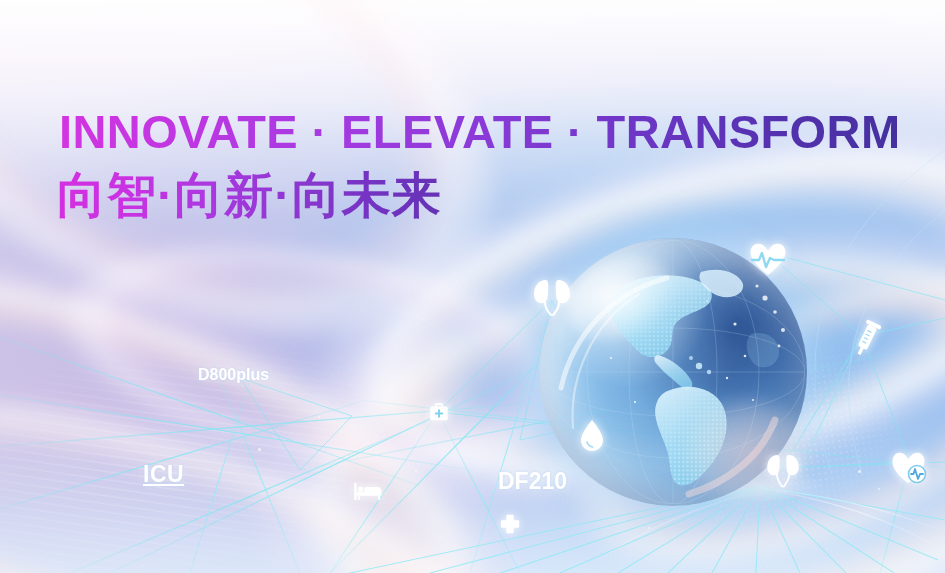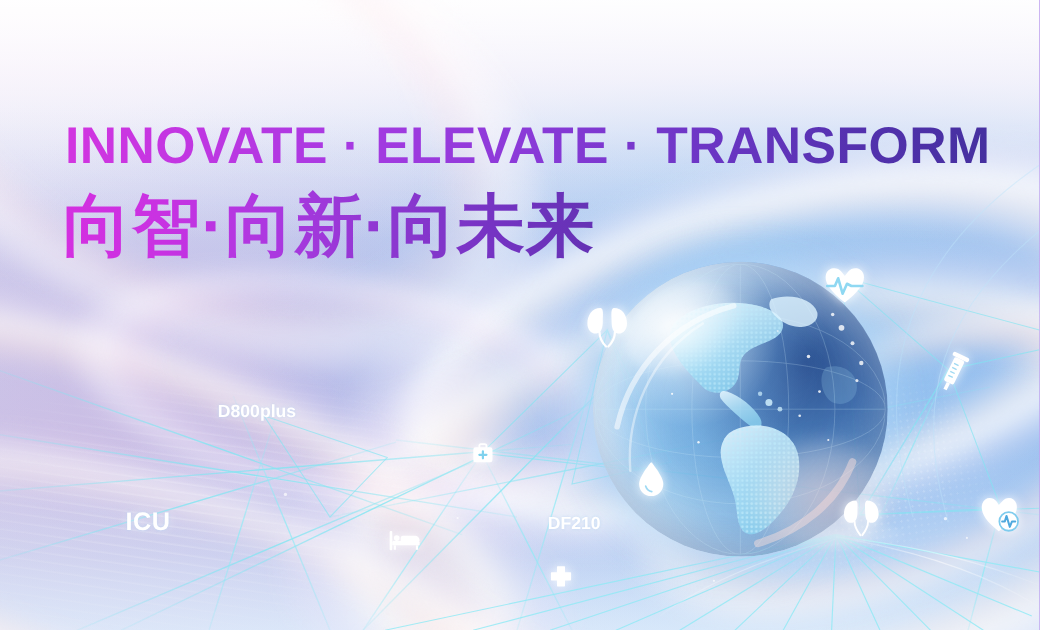--- a/index.html
+++ b/index.html
@@ -6,21 +6,21 @@
     margin: 0;
     padding: 0;
     background: #ffffff;
   }
   #banner {
     position: relative;
     width: 945px;
     height: 573px;
     overflow: hidden;
     font-family: "Liberation Sans", "DejaVu Sans", sans-serif;
-    background: #6d28d9;
+    background: #3b82f6;
   }
 
   
   .bg-layer { position: absolute; inset: 0; pointer-events: none; }
 
   
   .bg-base {
     background:
       linear-gradient(180deg,
         #faf4fa 0%,
@@ -159,32 +159,32 @@
   
   #headline-en {
     position: absolute; left: 59px; top: 104px;
     font-size: 47px; font-weight: bold; letter-spacing: 0.4px; white-space: nowrap;
     background: linear-gradient(90deg, #d235e0 0%, #c336e2 12%, #a83ae2 30%, #8a3ad8 50%, #6b36c4 70%, #5331ae 86%, #45309f 100%);
     -webkit-background-clip: text; background-clip: text;
     -webkit-text-fill-color: transparent; color: transparent;
   }
   #headline-cn {
     position: absolute; left: 57px; top: 163px;
-    font-size: 62px; font-weight: bold; letter-spacing: 1px; white-space: nowrap;
+    font-size: 49px; font-weight: bold; letter-spacing: 1px; white-space: nowrap;
     background: linear-gradient(90deg, #d42fe0 0%, #c932e2 18%, #ab38e0 40%, #8c37d0 62%, #7433c2 82%, #6432b4 100%);
     -webkit-background-clip: text; background-clip: text;
     -webkit-text-fill-color: transparent; color: transparent;
   }
   .prod-label {
     position: absolute; color: #ffffff; font-weight: bold; white-space: nowrap;
     text-shadow: 0 0 9px rgba(255,255,255,0.55), 0 0 3px rgba(160,200,240,0.65);
   }
   #label-d800 { left: 198px; top: 366px; font-size: 16px; }
-  #label-icu  { left: 114px; top: 461px; font-size: 23px; letter-spacing: 0.5px; }
-  #label-df210{ left: 498px; top: 468px; font-size: 16px; }
+  #label-icu  { left: 143px; top: 461px; font-size: 23px; letter-spacing: 0.5px; text-decoration: underline; }
+  #label-df210{ left: 498px; top: 468px; font-size: 23px; }
 
   
   .speck { position: absolute; background: rgba(255,255,255,0.9); border-radius: 50%; pointer-events: none; }
 </style>
 </head>
 <body>
 
 <div id="banner">
 
   <div class="bg-layer bg-base"></div>

